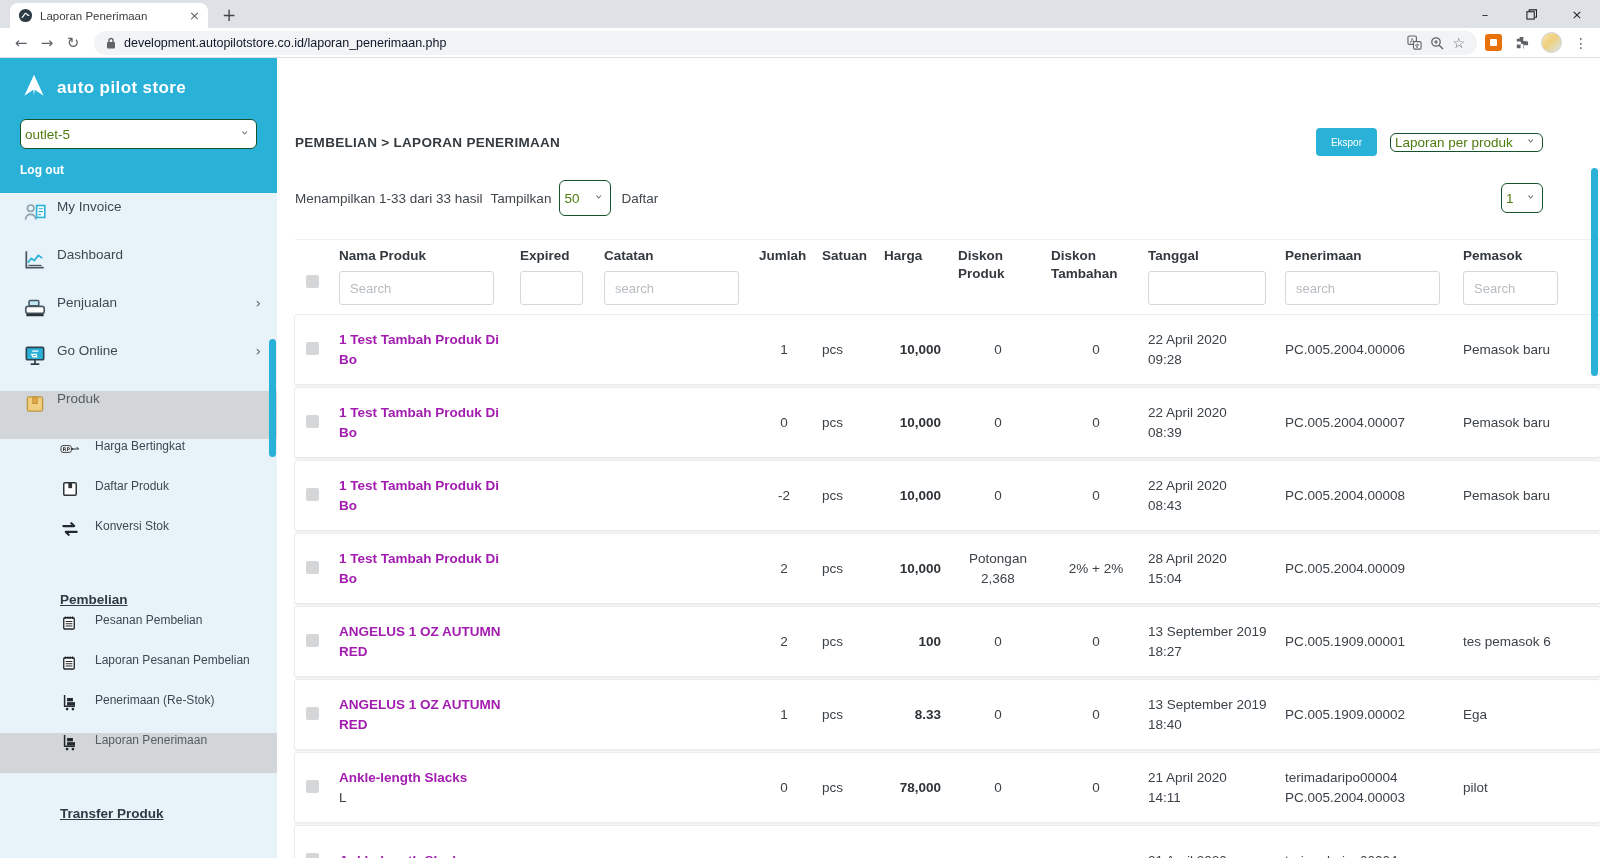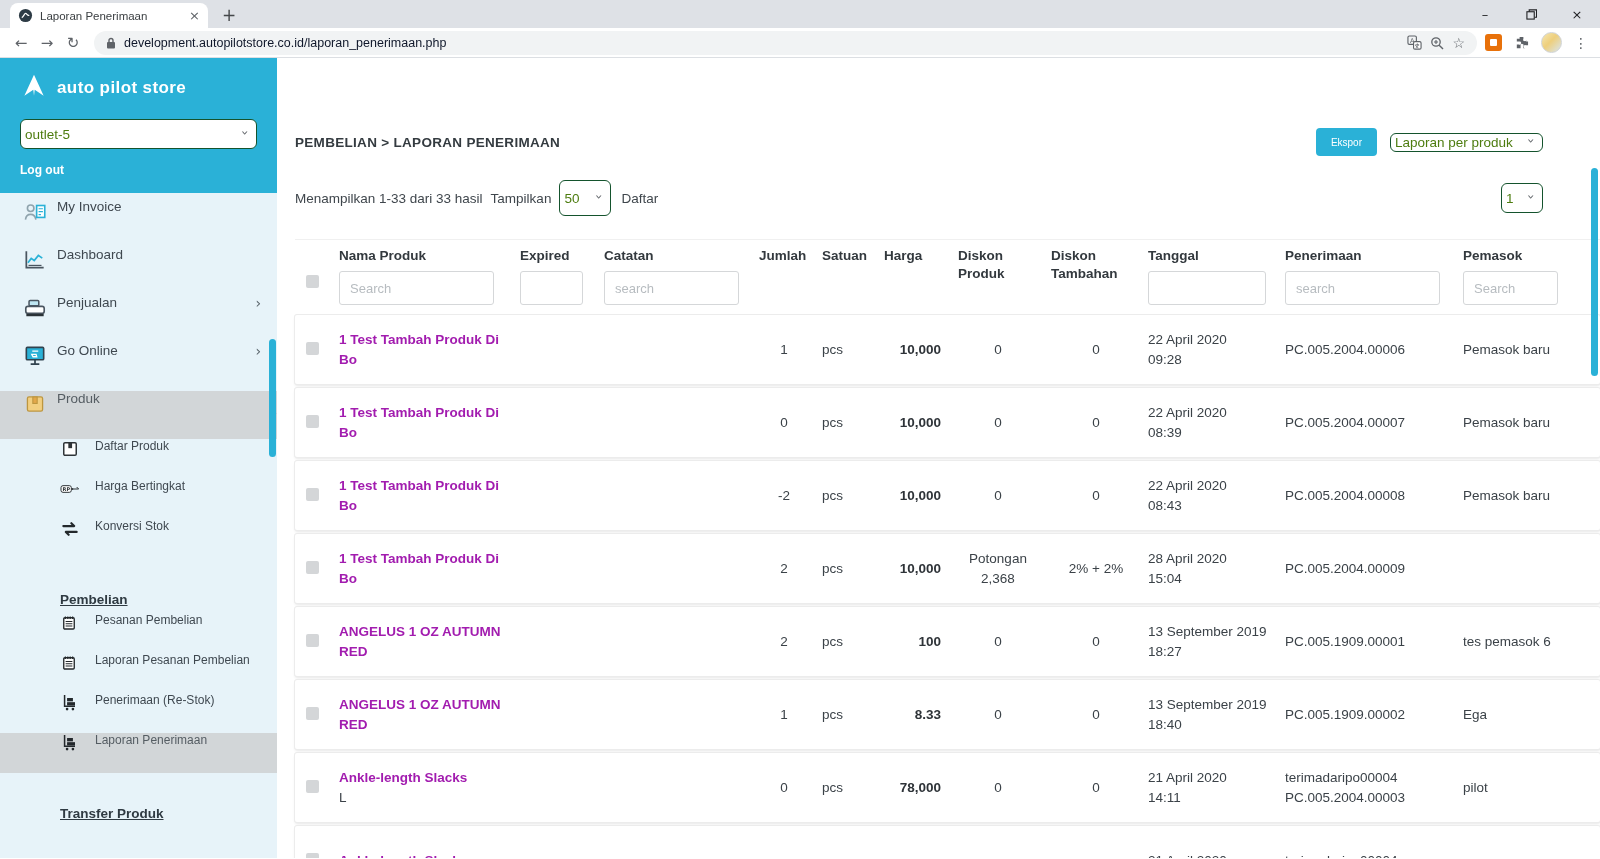--- a/index.html
+++ b/index.html
@@ -252,37 +252,37 @@
             <svg width="26" height="26" viewBox="0 0 24 24">
               <rect x="5" y="5.5" width="14" height="13" rx="1.5" fill="#f2cf80" stroke="#bd963f" stroke-width="1.2"></rect>
               <rect x="10" y="5.5" width="4" height="6" fill="#e2a74a" stroke="#bd963f" stroke-width="1"></rect>
             </svg>
           </span>
           <span class="mi-label">Produk</span>
           <span class="mi-chevron glyph down">›</span>
         </div>
         <div class="menu-item child">
           <span class="mi-icon">
-            <svg width="20" height="20" viewBox="0 0 24 24">
-              <rect x="4.5" y="4.5" width="15" height="15" rx="1.5" fill="#fff" stroke="#2f3438" stroke-width="1.8"></rect>
-              <rect x="10" y="4.5" width="4.5" height="6.5" fill="#2f3438"></rect>
-            </svg>
-          </span>
-          <span class="mi-label">Daftar Produk</span>
-        </div>
-        <div class="menu-item child">
-          <span class="mi-icon">
             <svg width="30" height="20" viewBox="0 0 30 20">
               <rect x="1.5" y="5" width="15.5" height="10" rx="3" fill="#fff" stroke="#2f3438" stroke-width="1.5"></rect>
               <text x="3.8" y="12.8" font-size="7.5" font-weight="bold" fill="#2f3438" font-family="DejaVu Sans">RP</text>
               <circle cx="18.5" cy="10" r="1.5" fill="#2f3438"></circle>
               <path d="M19.5 10h8.5l-3-3" fill="none" stroke="#2f3438" stroke-width="1.5"></path>
             </svg>
           </span>
           <span class="mi-label">Harga Bertingkat</span>
+        </div>
+        <div class="menu-item child">
+          <span class="mi-icon">
+            <svg width="20" height="20" viewBox="0 0 24 24">
+              <rect x="4.5" y="4.5" width="15" height="15" rx="1.5" fill="#fff" stroke="#2f3438" stroke-width="1.8"></rect>
+              <rect x="10" y="4.5" width="4.5" height="6.5" fill="#2f3438"></rect>
+            </svg>
+          </span>
+          <span class="mi-label">Daftar Produk</span>
         </div>
         <div class="menu-item child">
           <span class="mi-icon">
             <svg width="22" height="20" viewBox="0 0 24 24">
               <path d="M4 8.5h13l-3.4-3.4M20 15.5H7l3.4 3.4" fill="none" stroke="#23282c" stroke-width="2.6" stroke-linecap="round" stroke-linejoin="round"></path>
             </svg>
           </span>
           <span class="mi-label">Konversi Stok</span>
         </div>
         <div class="menu-section">

